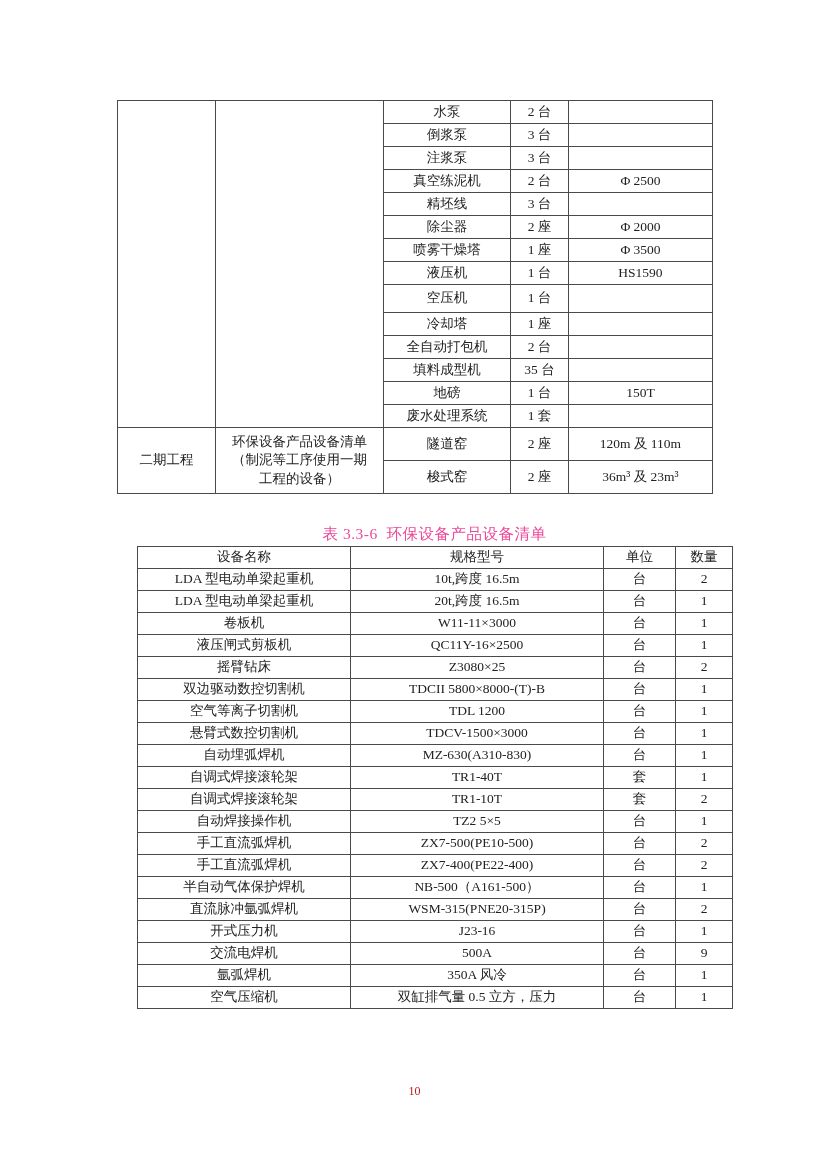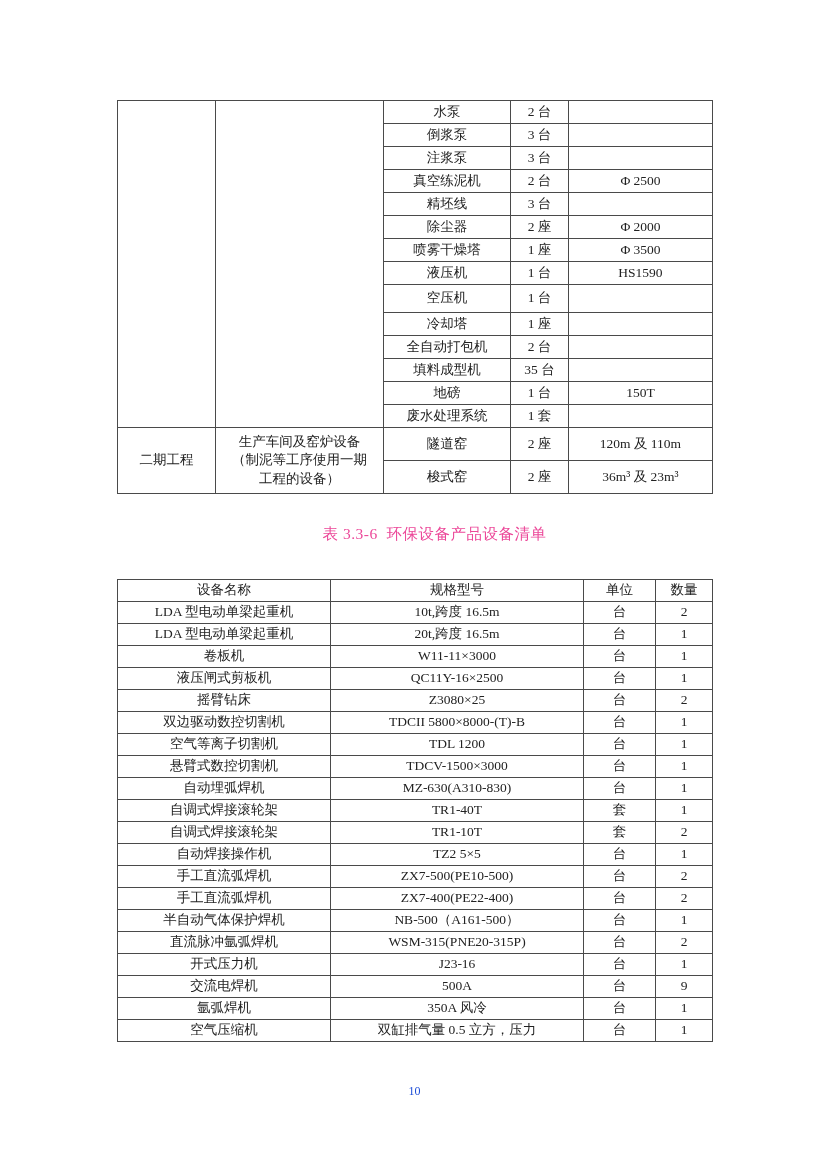--- a/index.html
+++ b/index.html
@@ -26,26 +26,26 @@
   #table1 tr.row-tall td { height:28px;text-align:center; }
   #table1 tr.row-kiln td { height:33px; }
   #table1 td.desc-cell { white-space:pre-line; }
   
   #t2-title {
     position:absolute; left:137px; top:524px; width:595px;
     text-align:center; font-size:15.5px; color:#ec4899;
     white-space:pre; letter-spacing:0.5px;
   }
   
-  #table2 { top:579px; }
+  #table2 { top:546px;margin-left:20px; }
   #table2 td, #table2 th { height:22px; }
   
   #page-num {
     position:absolute; left:117px; top:1084px; width:595px;
-    text-align:center; font-size:12px; color:#1d4ed8;
+    text-align:center; font-size:12px; color:#b91c1c;
   }
 </style>
 </head>
 <body>
 
 <table id="table1" class="tbl">
   <colgroup>
     <col style="width:98px">
       <col style="width:168px">
       <col style="width:127px">
@@ -120,21 +120,21 @@
       <td>1 台</td>
       <td>150T</td>
     </tr>
     <tr>
       <td>废水处理系统</td>
       <td>1 套</td>
       <td></td>
     </tr>
     <tr class="row-kiln">
       <td rowspan="2">二期工程</td>
-      <td rowspan="2" class="desc-cell">生产车间及窑炉设备
+      <td rowspan="2" class="desc-cell">环保设备产品设备清单
 （制泥等工序使用一期
 工程的设备）</td>
       <td>隧道窑</td>
       <td>2 座</td>
       <td>120m 及 110m</td>
     </tr>
     <tr class="row-kiln">
       <td>梭式窑</td>
       <td>2 座</td>
       <td>36m³ 及 23m³</td>

